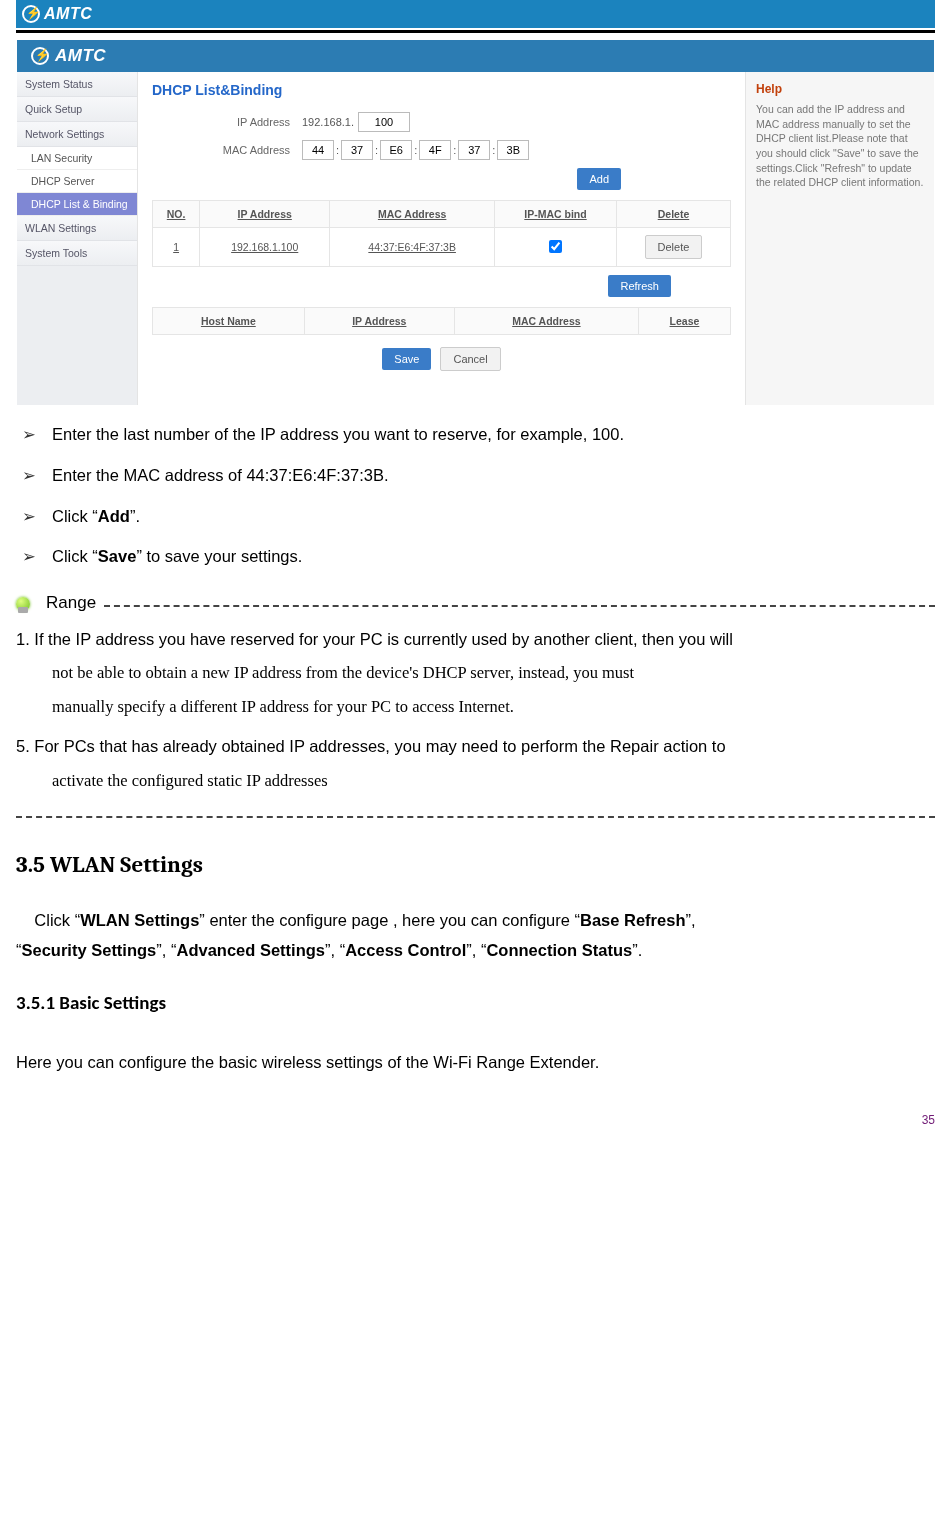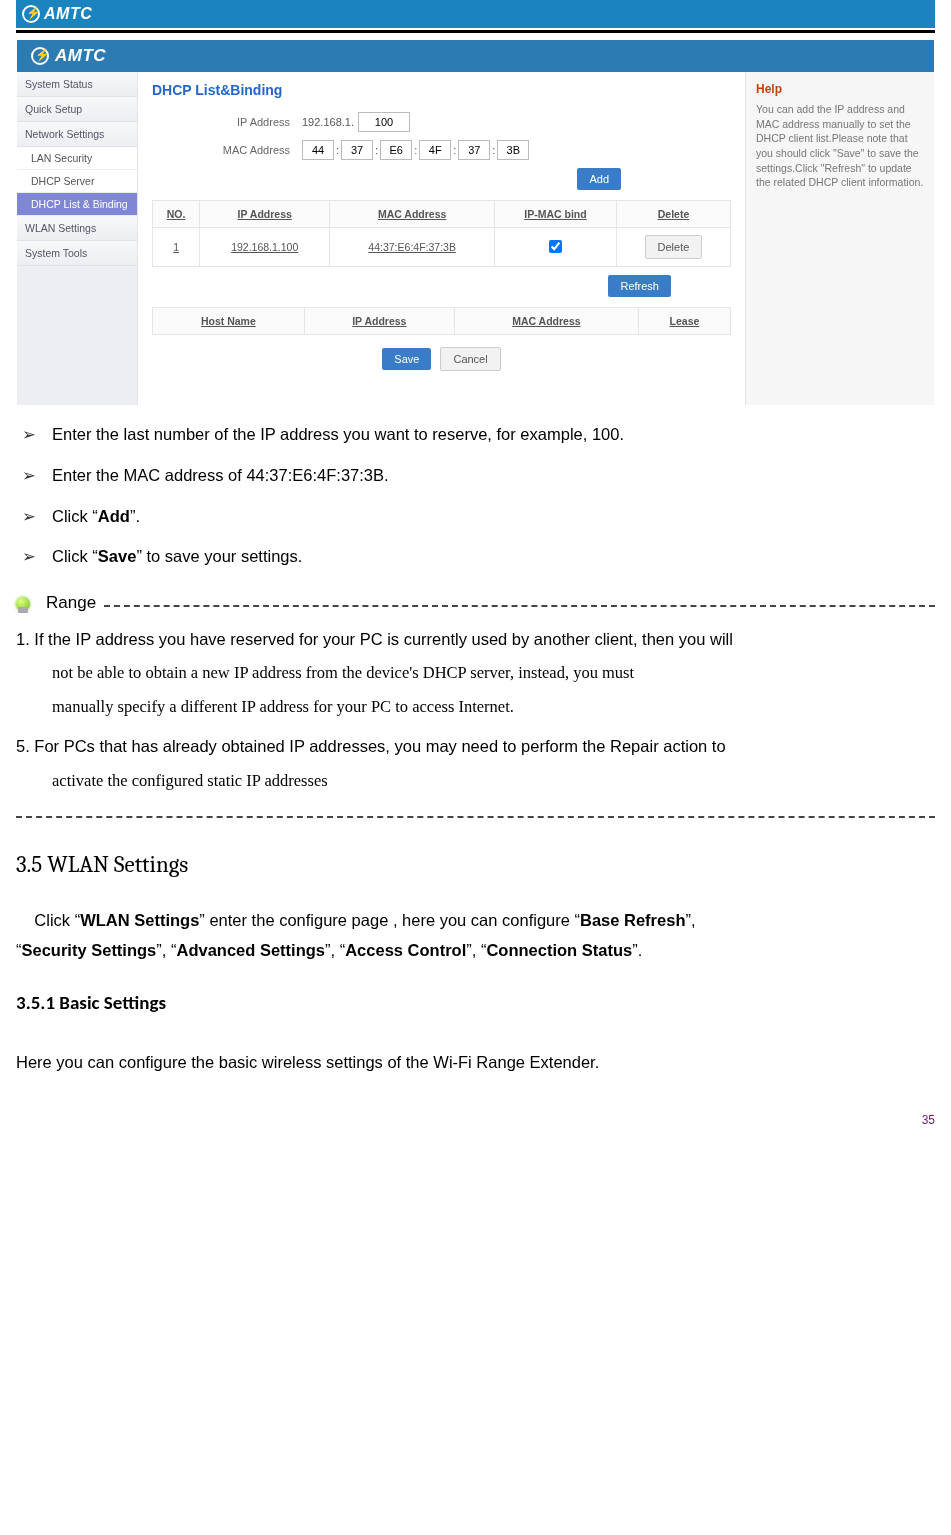--- a/index.html
+++ b/index.html
@@ -46,21 +46,21 @@
   .bul { display:flex; margin:10px 0 16px 6px; }
   .bul .arrow { width:30px; color:#333; }
   .tips-row { display:flex; align-items:center; margin:18px 0 10px 0;}
   .bulb { width:14px; height:14px; border-radius:50%; background: radial-gradient(circle at 35% 30%, #dfff80, #6fbf1f); display:inline-block; margin-right:6px; position:relative; top:4px; box-shadow:0 0 3px #6fbf1f;}
   .bulb-base{ width:10px; height:6px; background:#aaa; display:inline-block; position:relative; top:10px; left:-18px; border-radius:1px;}
   .tips-label{ font-size:17px; margin-right:8px; position:relative; top:3px;}
   .dashed { flex:1; border-top:2px dashed #444; height:0; position:relative; top:6px;}
   .para { margin:6px 0 0 0; line-height:2.05; text-align:justify; font-size:16.5px;}
   .para .ind { display:block; padding-left:36px;font-family:Liberation Serif, serif;}
   .dashed-full{ border-top:2px dashed #444; margin:18px 0 28px 0;}
-  h2.sec { font-family:"Cambria","Times New Roman",serif; font-weight:400; font-size:23px; margin:30px 0 24px 0;}
+  h2.sec { font-family:"Cambria","Times New Roman",serif; font-weight:700; font-size:23px; margin:30px 0 24px 0;}
   .subpara{ font-size:16.5px; line-height:1.8; margin:0 0 24px 0; text-align:justify;}
   h3.sub { font-family:"Calibri",Arial,sans-serif; font-weight:700; font-size:19px; margin:24px 0 30px 0;}
   .footer-pg{ text-align:right; font-size:12px; margin-top:35px; color:#701a75;}
 </style>
 </head>
 <body>
 
 <div class="page">
   <div class="brand-bar">
     <span class="bolt"></span>

